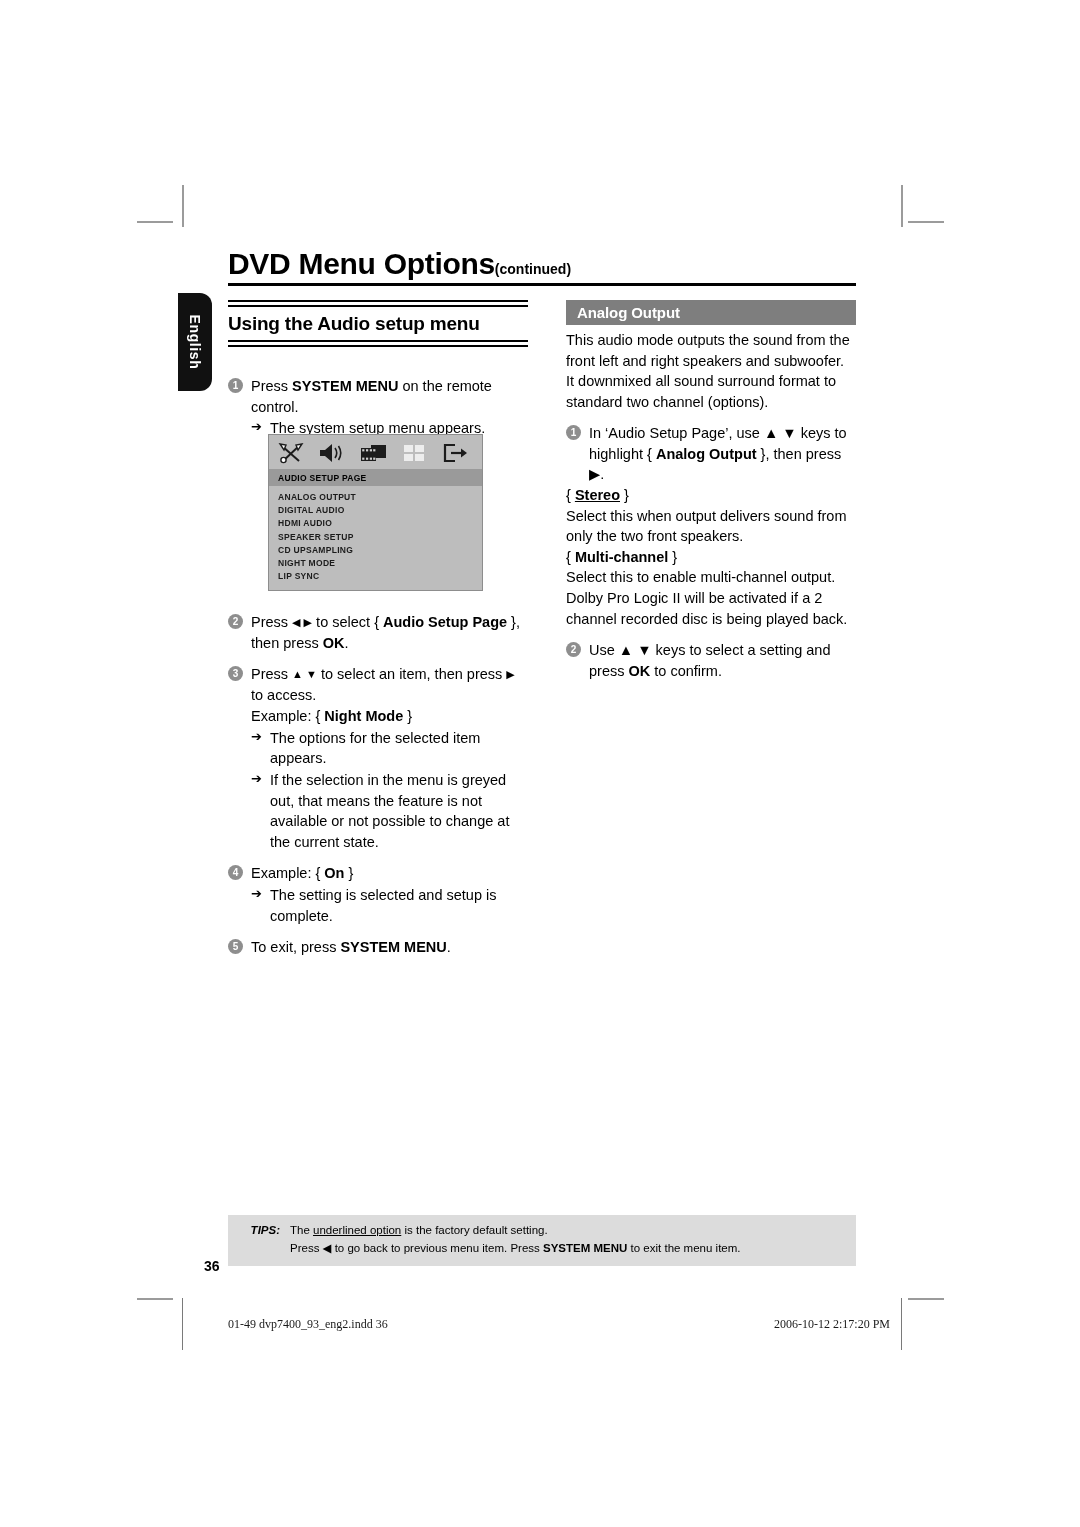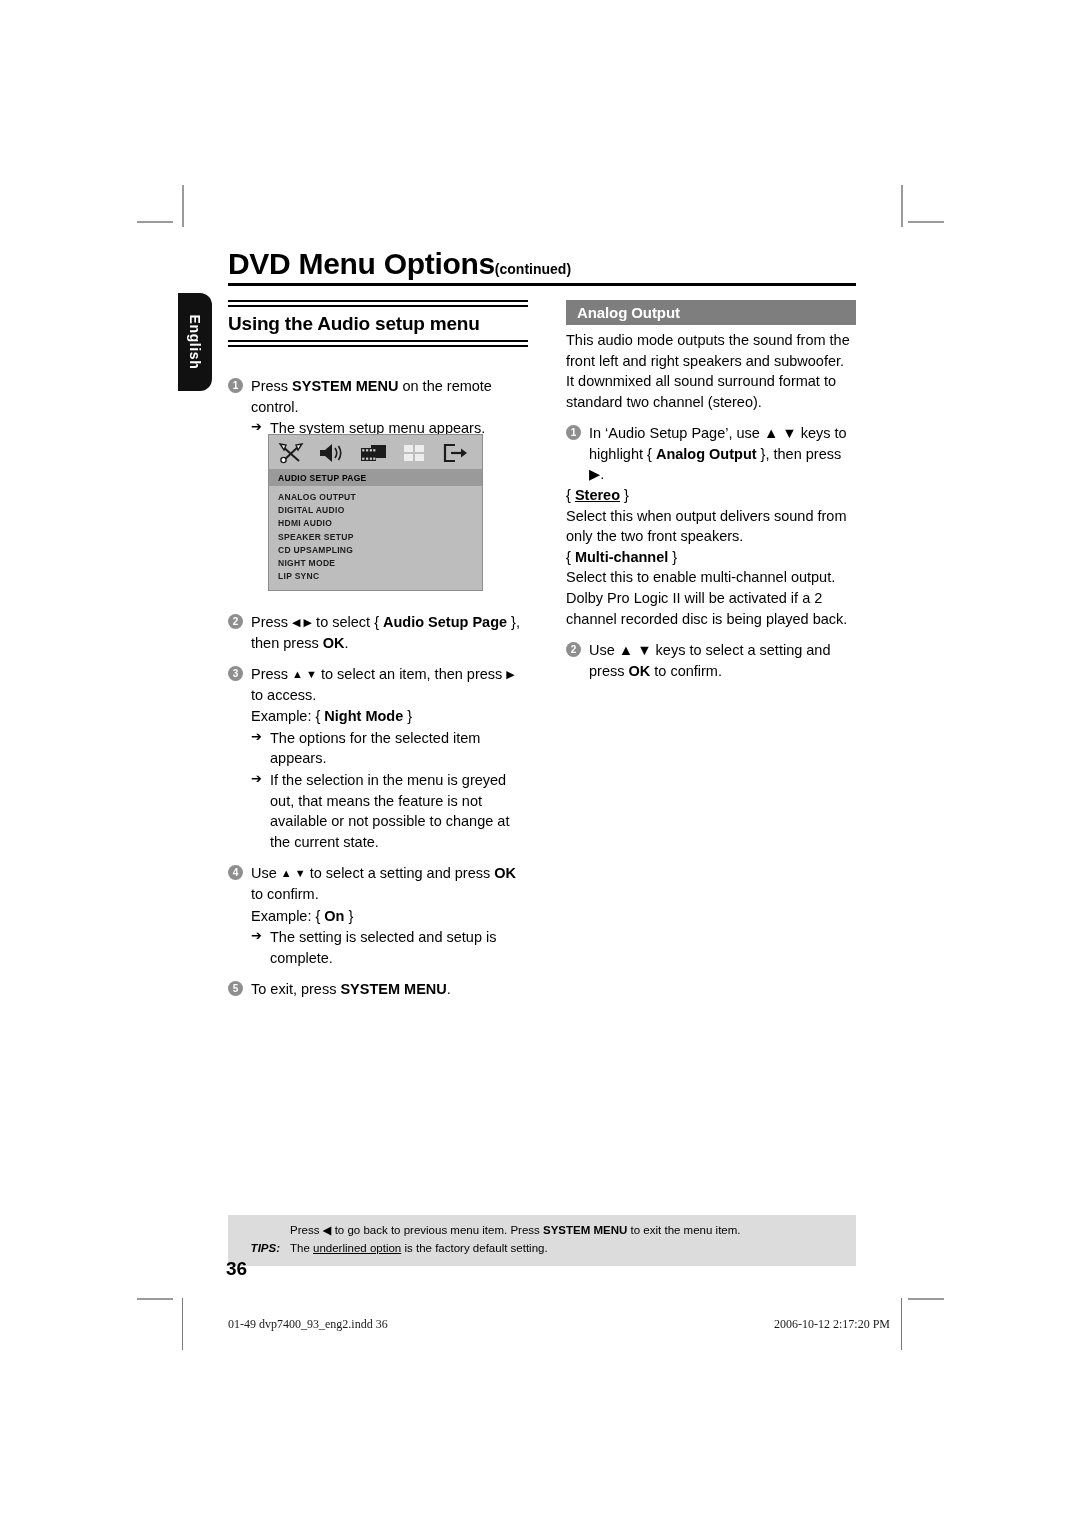--- a/index.html
+++ b/index.html
@@ -99,21 +99,21 @@
   
   .tips{
     position:absolute;left:228px;top:1215px;width:628px;
     background:#dcdcdc;padding:7px 0 8px 0;box-sizing:border-box;
   }
   .tips-row{display:flex;font-size:11.5px;line-height:1.55;}
   .tips-label{width:52px;text-align:right;font-style:italic;font-weight:bold;padding-right:10px;flex:none;}
   .tips-body{flex:1;}
   .tips-body u{text-decoration:underline;}
 
-  .pageno{position:absolute;left:226px;top:1258px;font-size:19px;font-weight:bold;}
+  .pageno{position:absolute;left:204px;top:1258px;font-size:14px;font-weight:bold;}
 
   
   .pf{position:absolute;font-size:12px;font-family:"Liberation Serif","DejaVu Serif",serif;color:#1a1a1a;}
   .pf.left{left:228px;top:1317px;}
   .pf.right{right:190px;top:1317px;}
   .pf-rule{position:absolute;background:#7a7a7a;width:1px;height:52px;top:1298px;}
 </style>
 </head>
 <body>
 
@@ -240,37 +240,36 @@
         <span>The options for the selected item appears.</span>
       </div>
       <div class="sub">
         <span class="ar">➔</span>
         <span>If the selection in the menu is greyed out, that means the feature is not available or not possible to change at the current state.</span>
       </div>
     </div>
 
     <div class="step gap">
       <span class="num">4</span>
-      <div>Use <span class="tri">▲ ▼</span> to select a setting and press <b>OK</b> to confirm.</div>
       <div class="plain">Example: { <b>On</b> }</div>
       <div class="sub">
         <span class="ar">➔</span>
         <span>The setting is selected and setup is complete.</span>
       </div>
     </div>
 
     <div class="step gap">
       <span class="num">5</span>
       <div>To exit, press <b>SYSTEM MENU</b>.</div>
     </div>
   </div>
 
   <div class="col-right">
     <div class="grey-head">Analog Output</div>
-    <div class="txt">This audio mode outputs the sound from the front left and right speakers and subwoofer. It downmixed all sound surround format to standard two channel (stereo).</div>
+    <div class="txt">This audio mode outputs the sound from the front left and right speakers and subwoofer. It downmixed all sound surround format to standard two channel (options).</div>
 
     <div class="txt">
       <div class="step gap">
         <span class="num">1</span>
         <div><span>In ‘Audio Setup Page’, use ▲ ▼ keys to highlight { </span><b>Analog Output</b><span> }, then press ▶.</span></div>
       </div>
 
       <div class="brace-head">{ <span class="u">Stereo</span> }</div>
       <div>Select this when output delivers sound from only the two front speakers.</div>
 
@@ -280,27 +279,27 @@
       <div class="step gap">
         <span class="num">2</span>
         <div><span>Use ▲ ▼ keys to select a setting and press </span><b>OK</b><span> to confirm.</span></div>
       </div>
     </div>
 
   </div>
 
   <div class="tips">
     <div class="tips-row">
+      <div class="tips-label">TIPS:</div>
+      <div class="tips-body"><span>The </span><u>underlined option</u><span> is the factory default setting.</span></div>
+    </div>
+    <div class="tips-row">
       <div class="tips-label"></div>
       <div class="tips-body"><span>Press  ◀ to go back to previous menu item. Press </span><b>SYSTEM MENU</b><span> to exit the menu item.</span></div>
     </div>
-    <div class="tips-row">
-      <div class="tips-label">TIPS:</div>
-      <div class="tips-body"><span>The </span><u>underlined option</u><span> is the factory default setting.</span></div>
-    </div>
   </div>
 
   <div class="pageno">36</div>
 
   <div class="pf left">01-49 dvp7400_93_eng2.indd   36</div>
   <div class="pf right">2006-10-12   2:17:20 PM</div>
 
 </div>
 
 </body></html>

